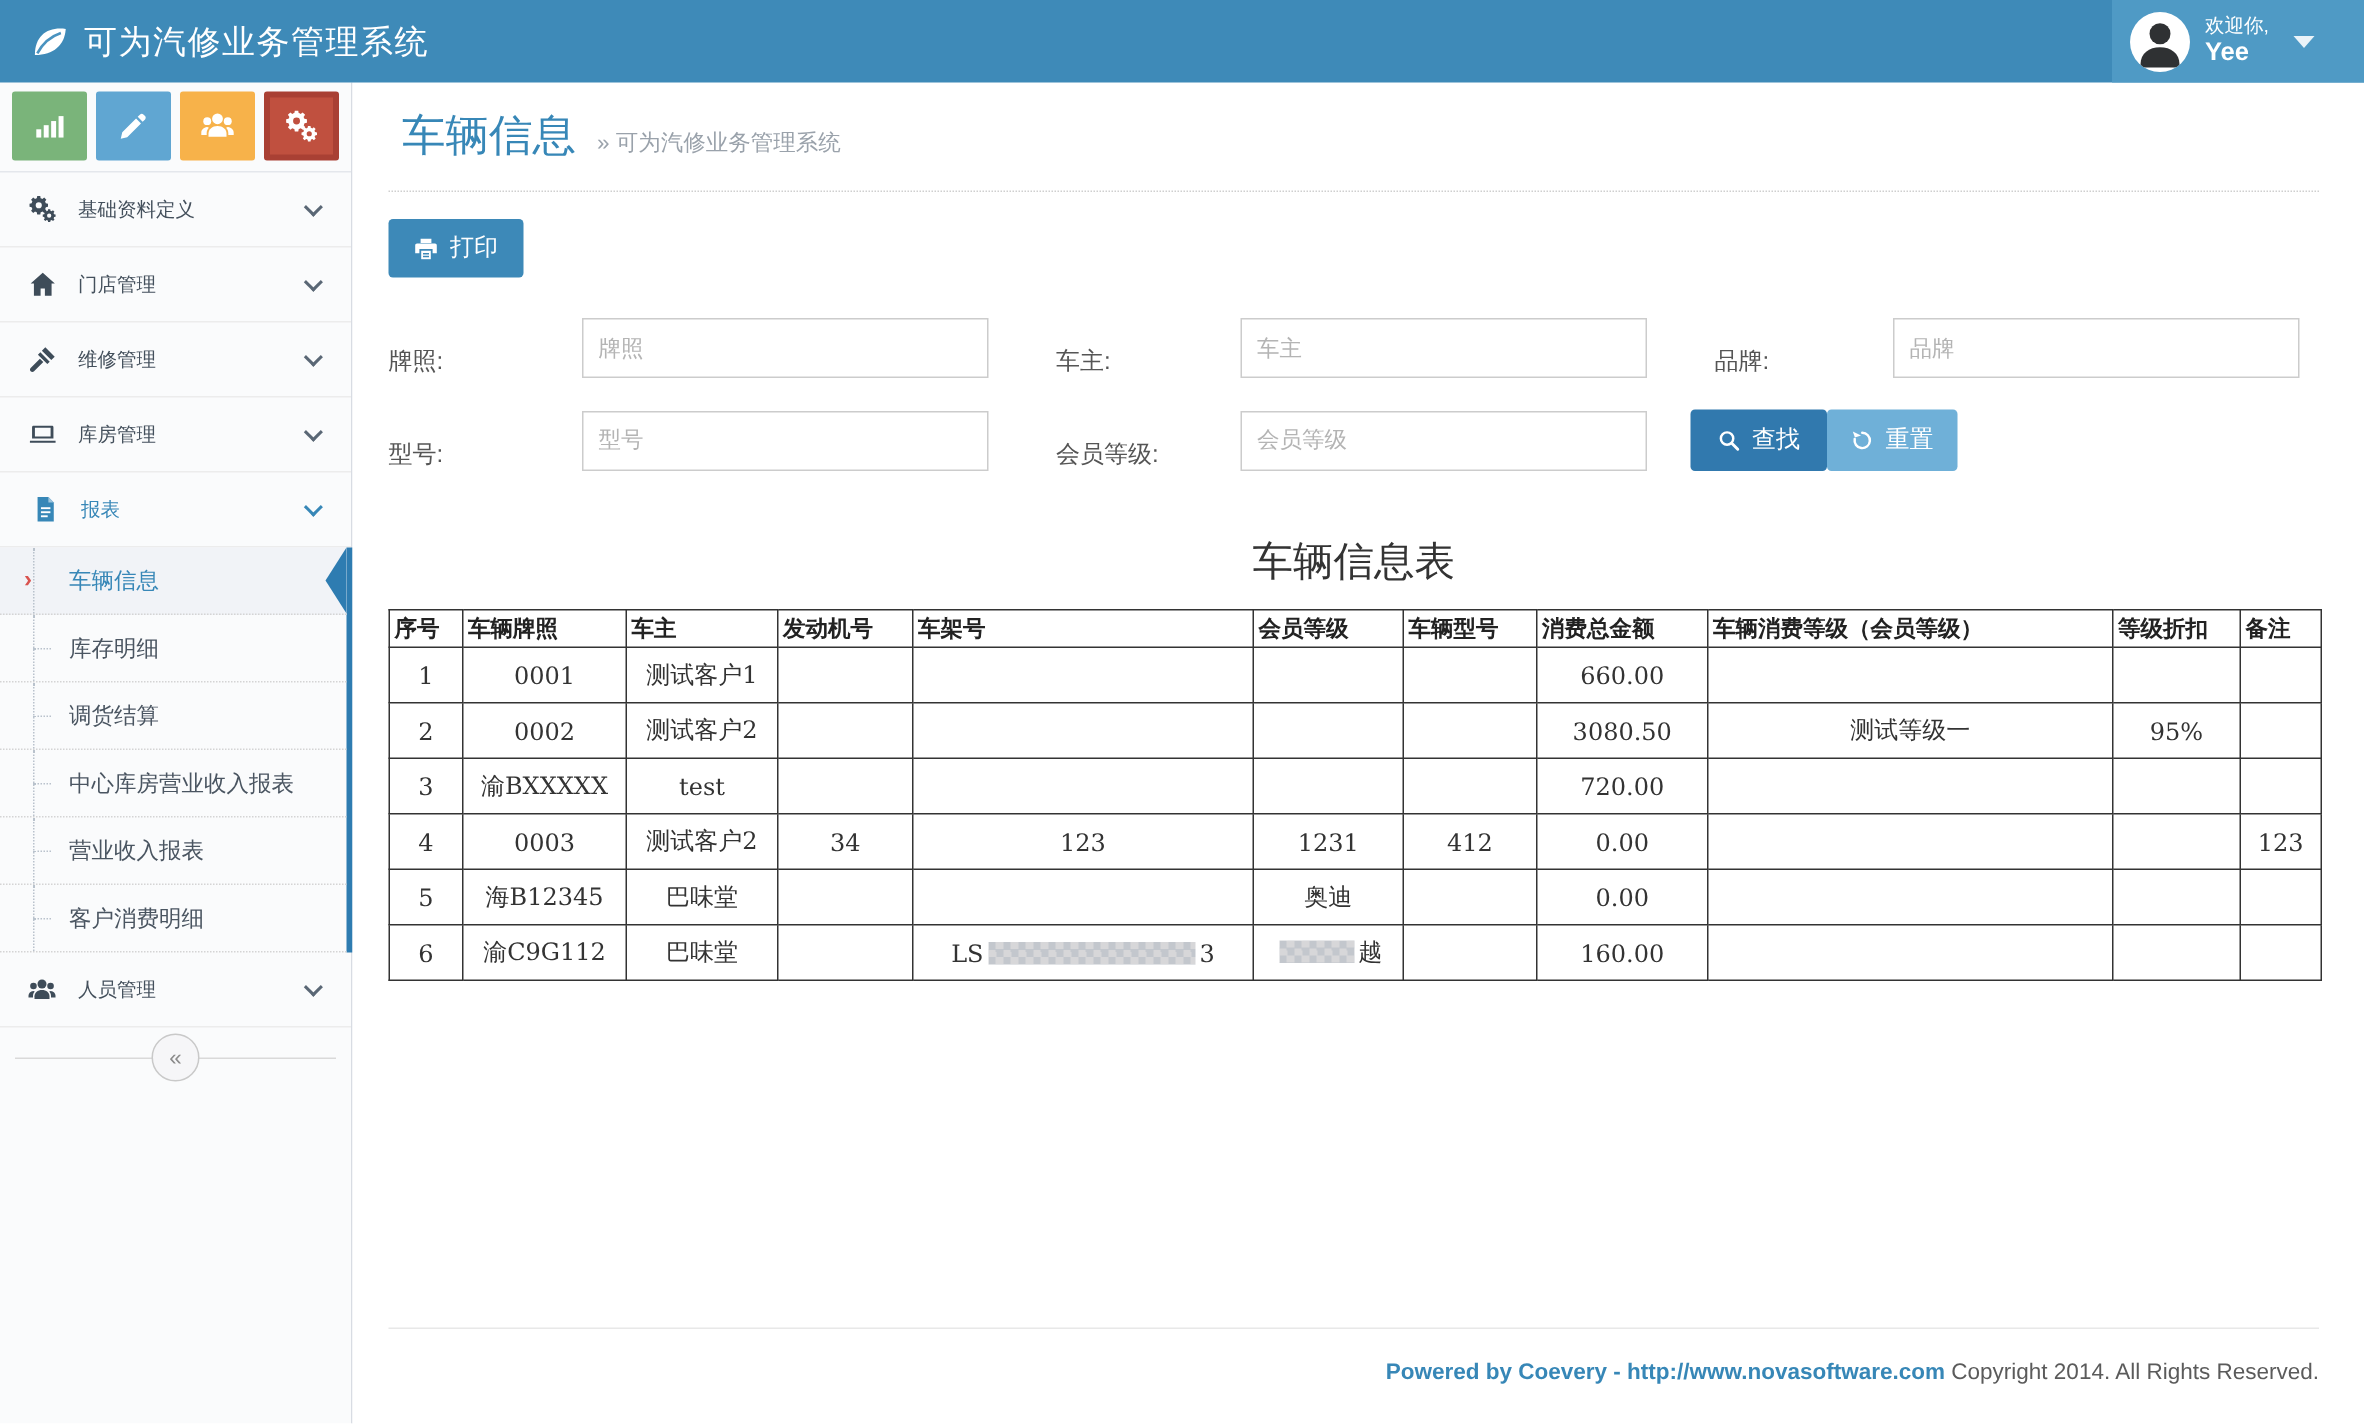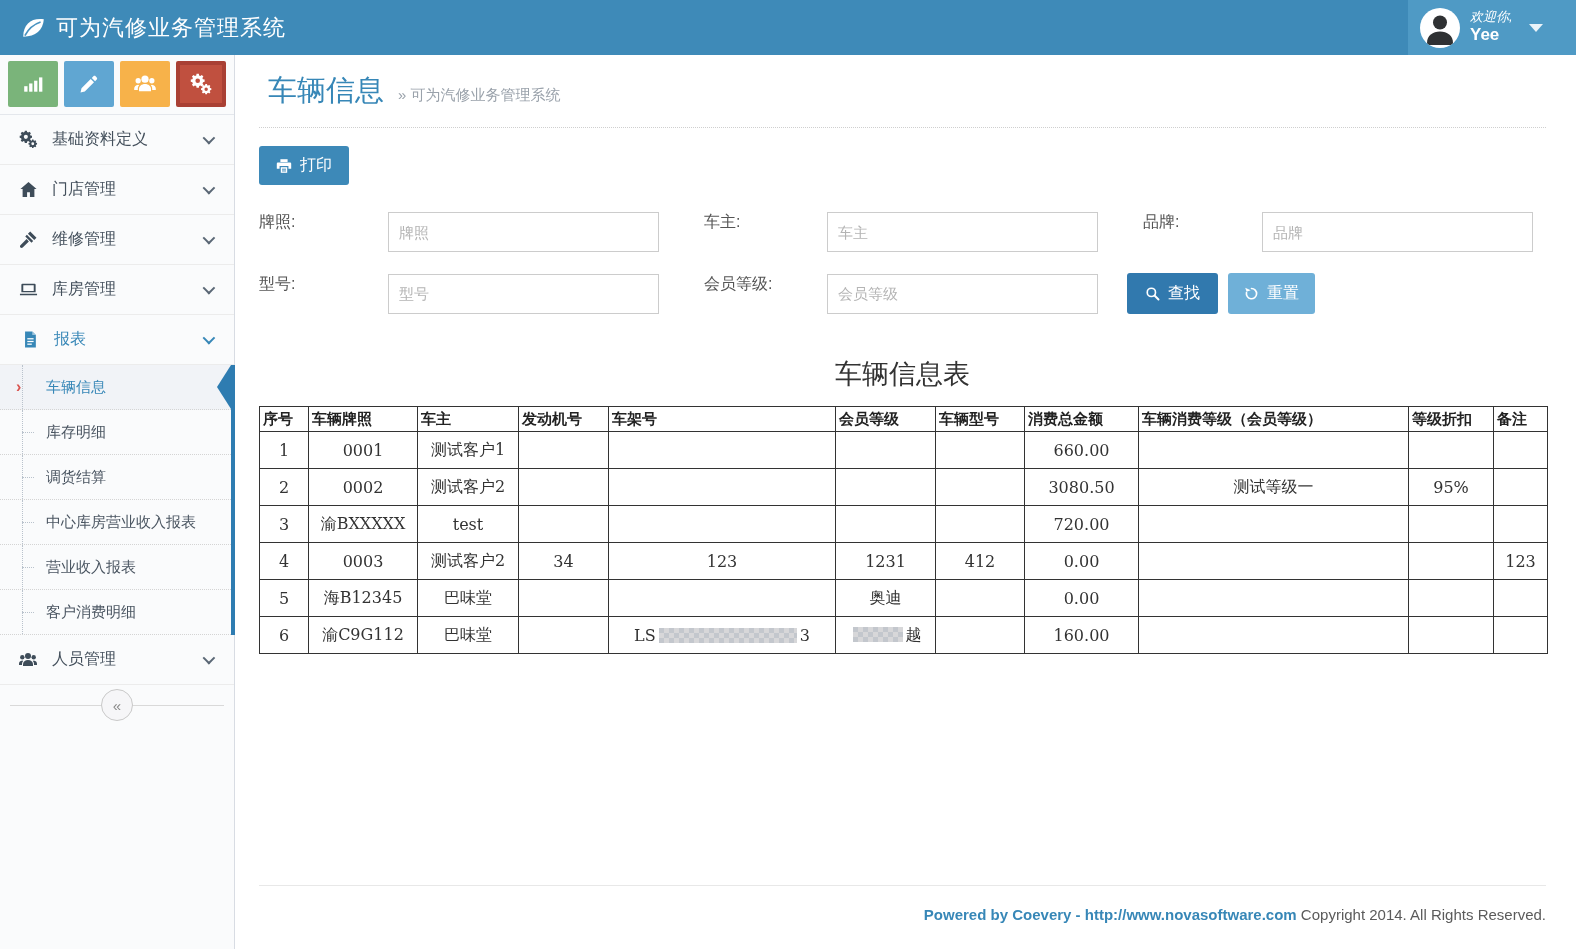--- a/index.html
+++ b/index.html
@@ -5,36 +5,36 @@
   * { margin:0; padding:0; box-sizing:border-box; }
   html,body { width:1576px; height:949px; overflow:hidden; }
   body { font-family:"Liberation Sans","DejaVu Sans",sans-serif; background:#fff; color:#444; }
 
   
   .hdr { height:55px; background:#3e8ab8; display:flex; align-items:center; position:relative; }
   .brand { display:flex; align-items:center; gap:10px; padding-left:20px; color:#fff; font-size:22px; letter-spacing:1px; }
   .user-panel { position:absolute; right:0; top:0; height:55px; width:168px; background:#4f9ac5; display:flex; align-items:center; gap:10px; padding:0 14px 0 12px; cursor:pointer; }
   .avatar { width:40px; height:40px; border-radius:50%; background:#fff; display:flex; align-items:center; justify-content:center; overflow:hidden; flex:0 0 40px; }
   .u-txt { color:#fff; line-height:1.15; }
-  .u-hello { font-size:13px;font-style:italic; }
+  .u-hello { font-size:13px; }
   .u-name { font-size:17px; font-weight:bold; }
   .caret-down { width:0; height:0; border-left:7px solid transparent; border-right:7px solid transparent; border-top:8px solid #eaf3f9; margin-left:6px; }
 
   
   .shell { display:flex; height:894px; }
   .sidebar { width:235px; background:#fafbfc; border-right:1px solid #d8dce3; display:flex; flex-direction:column; }
 
   .quick-row { display:flex; gap:6px; padding:6px 8px 7px; border-bottom:1px solid #e4e7ec; }
   .qbtn { width:50px; height:46px; border-radius:2px; display:flex; align-items:center; justify-content:center; cursor:pointer; border:none; }
   .qbtn.green { background:#7ab47a; }
   .qbtn.blue  { background:#60a6d2; }
   .qbtn.orange{ background:#f7b24a; }
   .qbtn.red   { background:#c0503f; border:4px solid #a94034; }
 
-  .menu-item { height:50px; display:flex; align-items:center; padding:0 18px; border-bottom:1px solid #ececec; font-size:16px; color:#44505c; cursor:pointer; background:transparent; }
+  .menu-item { height:50px; display:flex; align-items:center; padding:0 18px; border-bottom:1px solid #ececec; font-size:13px; color:#44505c; cursor:pointer; background:transparent; }
   .mi-icon { width:20px; height:20px; margin-right:14px; display:flex; align-items:center; justify-content:center; color:#3e4c59; }
   .mi-label { flex:1; }
   .chev { width:9px; height:9px; border-right:2px solid #5a6775; border-bottom:2px solid #5a6775; transform:rotate(45deg) translateY(-2px); margin-right:4px; }
   .menu-item.active-parent { color:#3787b7;padding-left:20px; }
   .menu-item.active-parent .mi-icon { color:#3787b7; }
   .menu-item.active-parent .chev { border-color:#3787b7; }
 
   .submenu { border-right:4px solid #2e7cb1; margin-right:-1px; }
   .subitem { position:relative; height:45px; display:flex; align-items:center; padding-left:22px; font-size:15px; color:#4a5561; border-bottom:1px dotted #d4d4d4; cursor:pointer; }
   .subitem::before { content:""; position:absolute; left:22px; top:0; bottom:0; border-left:1px dotted #b9c2cc; }
@@ -54,27 +54,27 @@
   .content-top { padding:16px 30px 10px 33px; display:flex; align-items:baseline; }
   .page-title { color:#3787b7; font-size:29px; font-weight:500; }
   .crumb { margin-left:14px; color:#9aa2ab; font-size:15px; }
   .dotted-sep { margin:6px 30px 0 24px; border-top:1px dotted #cfcfcf; }
 
   .content-body { padding:18px 30px 0 24px; }
   .btn { display:inline-flex; align-items:center; gap:8px; border:none; border-radius:3px; color:#fff; cursor:pointer; font-family:inherit; }
   .btn-print { background:#3d89b8; font-size:16px; padding:9px 17px; }
   .filter-wrap { margin-top:27px; }
   .frow { display:flex; align-items:center; margin-bottom:21px; }
-  .fgroup { display:flex; align-items:flex-start; }
+  .fgroup { display:flex; align-items:flex-end; }
   .fgroup + .fgroup { margin-left:45px; }
   .flabel { font-size:16px; color:#555; }
   .flabel.w1 { width:129px; } .flabel.w2 { width:123px; } .flabel.w3 { width:119px; }
   .finput { width:271px; height:40px; border:1px solid #ccc; padding:0 10px; font-size:15px; color:#555; font-family:inherit; }
   .finput::placeholder { color:#b4b4b4; }
-  .fbuttons { display:flex; gap:10px; margin-left:29px; }
+  .fbuttons { display:flex; gap:0; margin-left:29px; }
   .btn-search { background:#3179ae; font-size:16px; padding:0 18px; height:41px; }
   .btn-reset  { background:#6fb0d8; font-size:16px; padding:0 16px; height:41px; }
 
   .report { margin-top:42px; }
   .report-title { text-align:center; font-family:"DejaVu Serif","Liberation Serif",serif; font-weight:400; font-size:27px; color:#333; margin-bottom:14px; }
   table.rpt { width:100%; border-collapse:collapse; table-layout:fixed; font-family:"DejaVu Serif","Liberation Serif",serif; }
   table.rpt th, table.rpt td { border:1px solid #333; overflow:hidden; white-space:nowrap; }
   table.rpt th { font-size:15px; font-weight:bold; text-align:left; padding:2px 3px; height:25px; color:#222; }
   table.rpt td { font-size:16px; text-align:center; height:37px; color:#333; padding:0 3px; }
   .mosaic { display:inline-block; height:15px; vertical-align:-2px; margin:0 3px;

